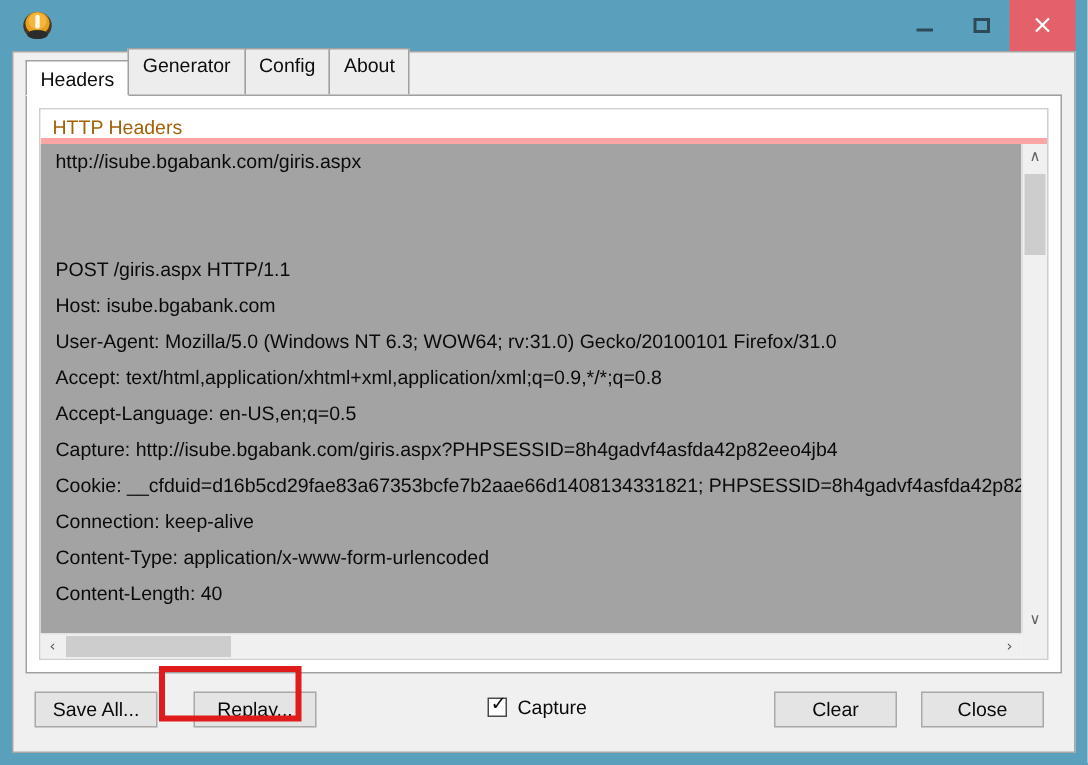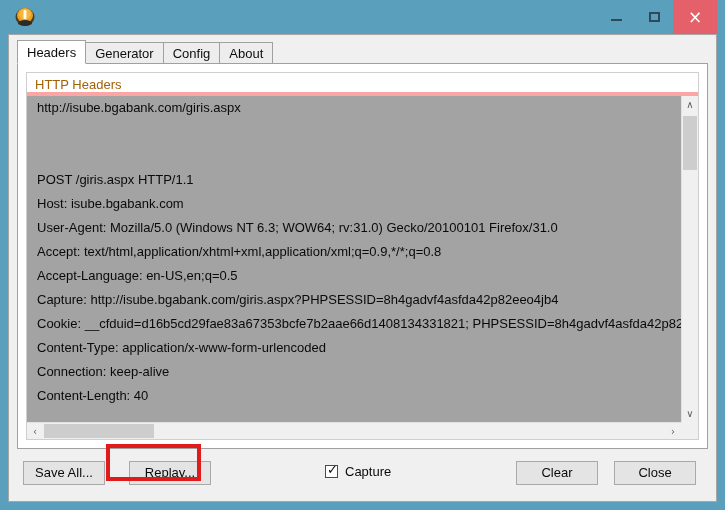--- a/index.html
+++ b/index.html
@@ -105,21 +105,21 @@
     left: 8px;
     top: 5px;
     right: 8px;
     height: 24px;
     display: flex;
     align-items: flex-end;
     border-bottom: 1px solid #a0a0a0;
     box-sizing: border-box;
   }
   .tab {
-    height: 21px;
+    height: 31px;
     line-height: 21px;
     padding: 0 9px;
     font-size: 13px;
     color: #0d0d0d;
     background: #ededed;
     border: 1px solid #a0a0a0;
     border-bottom: none;
     margin-right: -1px;
     box-sizing: border-box;
     cursor: default;
@@ -382,22 +382,22 @@
             <div class="hrow">http://isube.bgabank.com/giris.aspx</div>
             <div class="hrow blank"></div>
             <div class="hrow blank"></div>
             <div class="hrow">POST /giris.aspx HTTP/1.1</div>
             <div class="hrow">Host: isube.bgabank.com</div>
             <div class="hrow">User-Agent: Mozilla/5.0 (Windows NT 6.3; WOW64; rv:31.0) Gecko/20100101 Firefox/31.0</div>
             <div class="hrow">Accept: text/html,application/xhtml+xml,application/xml;q=0.9,*/*;q=0.8</div>
             <div class="hrow">Accept-Language: en-US,en;q=0.5</div>
             <div class="hrow">Capture: http://isube.bgabank.com/giris.aspx?PHPSESSID=8h4gadvf4asfda42p82eeo4jb4</div>
             <div class="hrow">Cookie: __cfduid=d16b5cd29fae83a67353bcfe7b2aae66d1408134331821; PHPSESSID=8h4gadvf4asfda42p82eeo4jb4</div>
+            <div class="hrow">Connection: keep-alive</div>
             <div class="hrow">Content-Type: application/x-www-form-urlencoded</div>
-            <div class="hrow">Connection: keep-alive</div>
             <div class="hrow">Content-Length: 40</div>
           </div>
 
         <div class="vscroll">
           <div class="arrow up">∧</div>
           <div class="thumb"></div>
           <div class="arrow down">∨</div>
         </div>
 
         <div class="hscroll">

